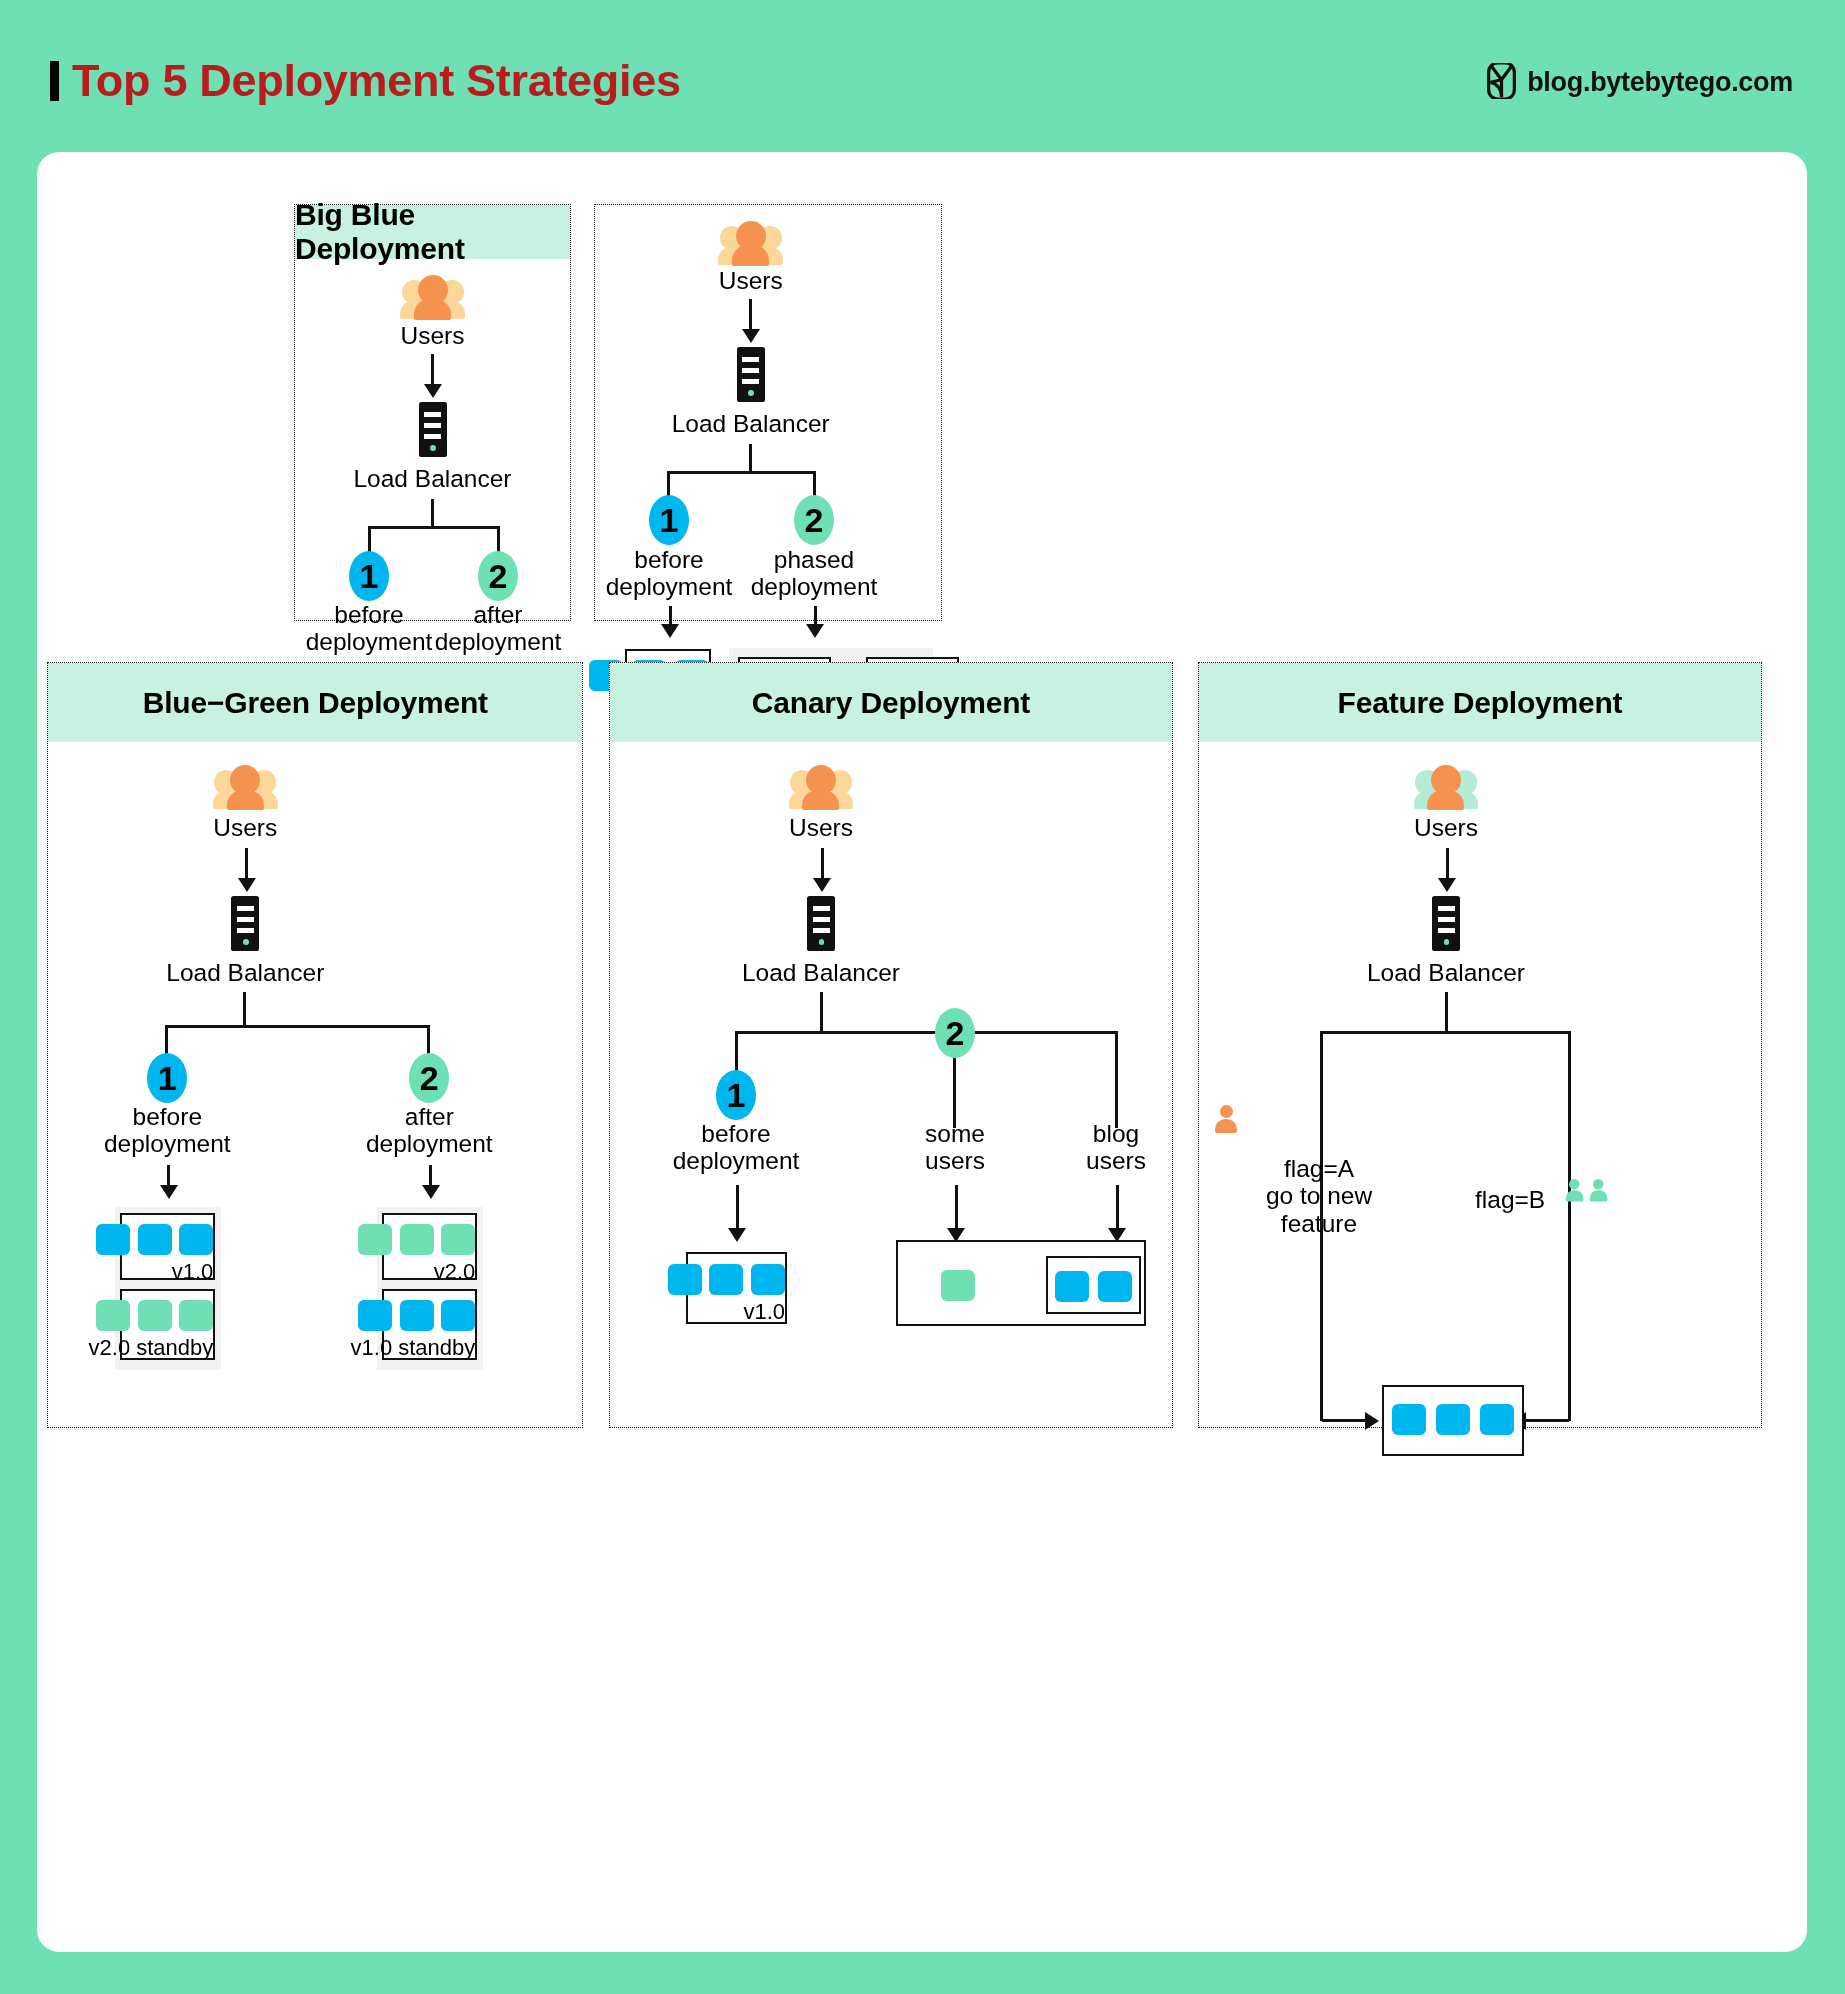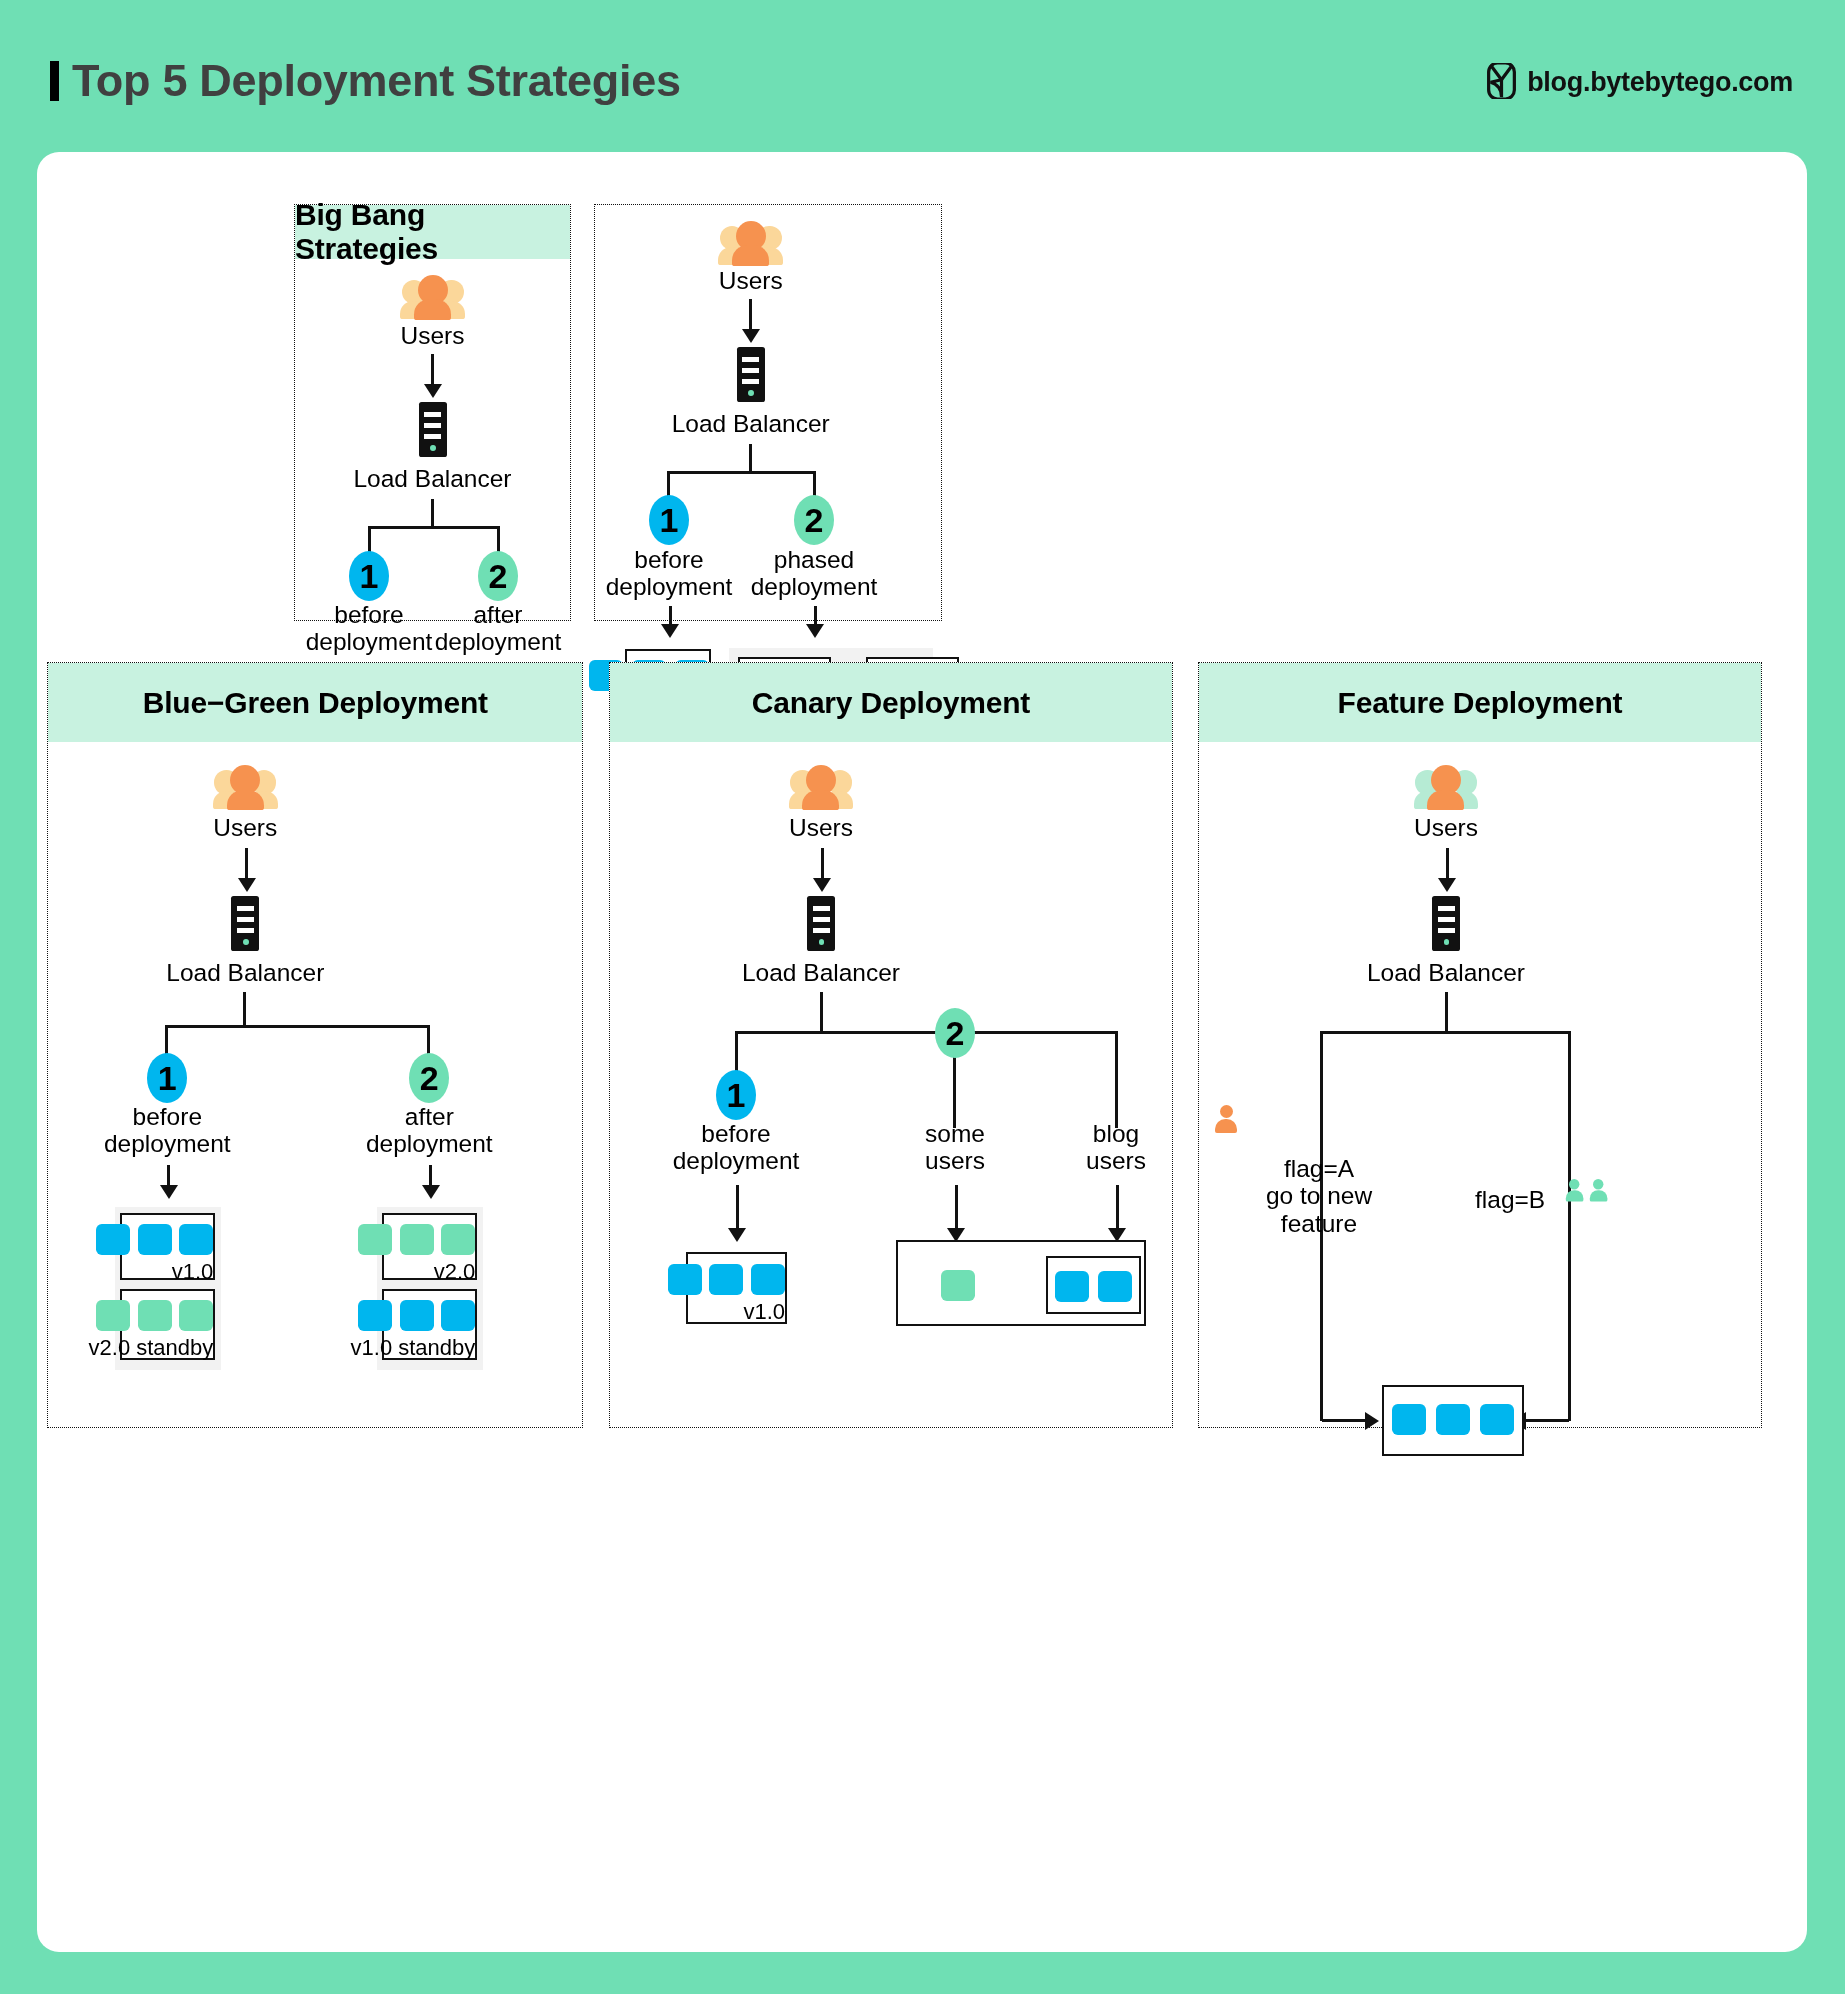--- a/index.html
+++ b/index.html
@@ -9,21 +9,21 @@
     font-family:"Liberation Sans", sans-serif;
     overflow:hidden;
   }
   .page{position:relative;width:1846px;height:1995px;}
 
   
   .hdr{position:absolute;left:0;top:58px;width:1846px;height:71px;}
   .hdr-title{position:absolute;left:50px;top:0;display:flex;align-items:center;gap:13px;}
   .tick{width:9px;height:40px;background:#000;display:block;}
   .hdr-title h1{
-    margin:0;font-size:45px;line-height:45px;font-weight:bold;color:#404040;
+    margin:0;font-size:45px;line-height:45px;font-weight:bold;color:#b91c1c;
     font-family:"Liberation Sans Narrow","Liberation Sans",sans-serif;
     letter-spacing:-0.3px;
   }
   .brand{position:absolute;right:53px;top:5.2px;display:flex;align-items:center;gap:10.3px;}
   .brand-txt{font-size:27px;font-weight:bold;color:#111;letter-spacing:-0.3px;}
 
   
   .card{
     position:absolute;left:37px;top:152px;
     width:1770px;height:1800px;
@@ -131,21 +131,21 @@
         </svg>
       </span>
       <span class="brand-txt">blog.bytebytego.com</span>
     </div>
   </div>
 
   <div class="card">
 
     <div class="panel" style="left:257px;top:52px;width:277px;height:417px;">
       <div class="panel-hd" style="height:54px;">
-        <span>Big Bang Strategies</span>
+        <span>Big Blue Deployment</span>
       </div>
       <div class="body" style="height:360px;">
 
         <div class="users" style="left:50%;top:15.5px;">
           <div class="sh hl" style="background:#FBD79A"></div>
           <div class="sh hr" style="background:#FBD79A"></div>
           <div class="sh bl" style="background:#FBD79A"></div>
           <div class="sh br" style="background:#FBD79A"></div>
           <div class="sh hc" style="background:#F6924F"></div>
           <div class="sh bc" style="background:#F6924F"></div>

